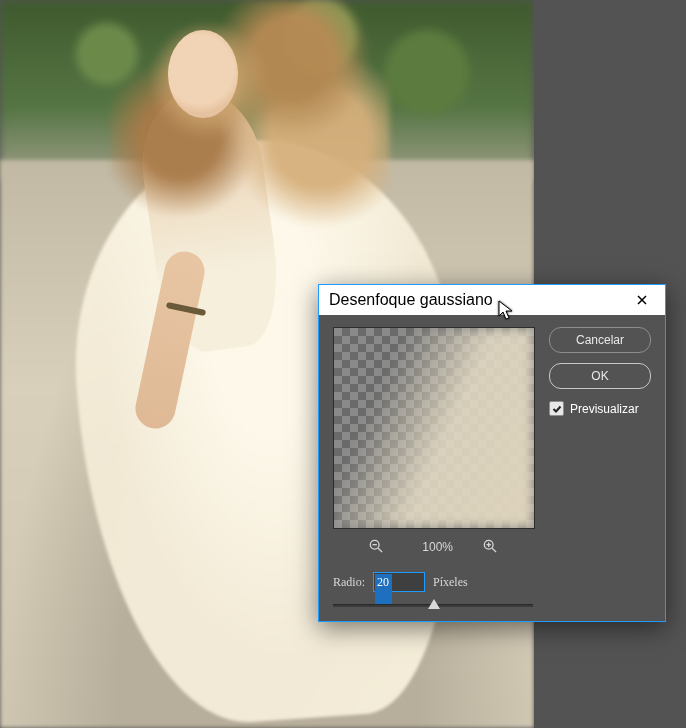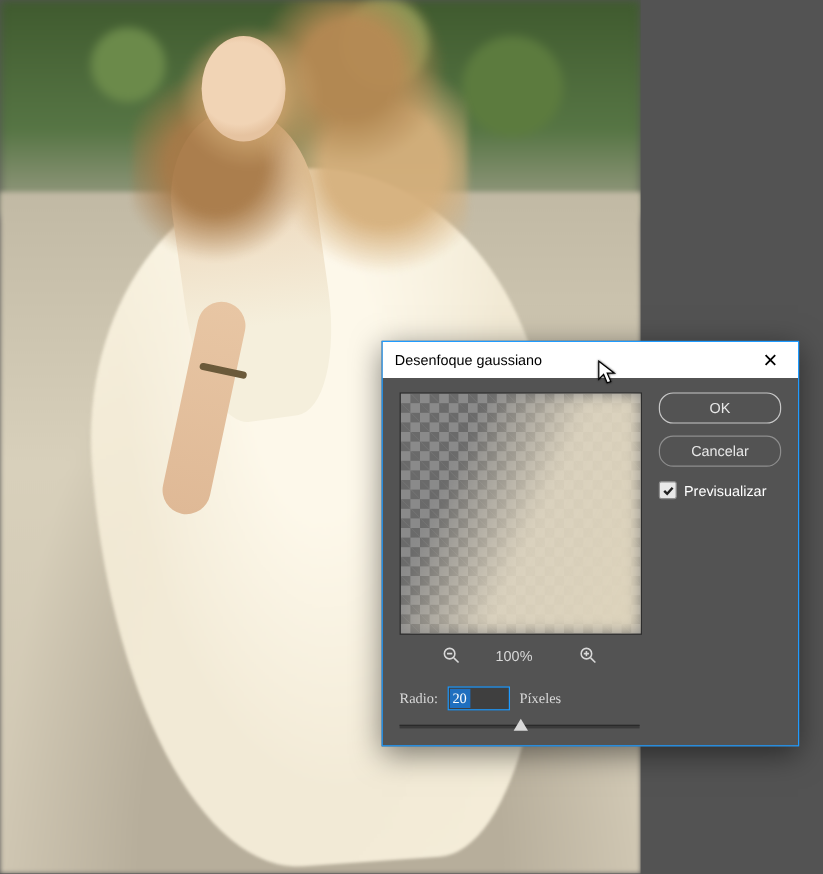--- a/index.html
+++ b/index.html
@@ -46,42 +46,42 @@
     border-radius:20px;transform:rotate(12deg);}
   .photo .bracelet{position:absolute;left:166px;top:306px;width:40px;height:6px;background:#6b5a3a;border-radius:3px;transform:rotate(12deg);}
   .right-panel{position:absolute;left:534px;top:0;width:152px;height:728px;background:#535353;}
 
   
   .dialog{position:absolute;left:318px;top:284px;width:346px;height:336px;
     background:#535353;border:1px solid #1f9bff;color:#e8e8e8;
     box-shadow:0 6px 24px rgba(0,0,0,.5);}
   .titlebar{height:30px;background:#fff;color:#000;display:flex;align-items:center;
     padding:0 8px 0 10px;}
-  .titlebar .title{flex:1;font-size:12px;}
+  .titlebar .title{flex:1;font-size:16px;}
   .titlebar .close{width:30px;height:30px;display:flex;align-items:center;justify-content:center;cursor:default;}
   .titlebar .close svg{width:10px;height:10px;stroke:#000;stroke-width:1.5;fill:none;}
   .dlg-body{position:relative;padding:12px 14px 14px 14px;height:calc(100% - 30px);box-sizing:border-box;}
   
   .preview{position:absolute;left:14px;top:12px;width:200px;height:200px;border:1px solid #2d2d2d;background:#535353;overflow:hidden;}
   .checker{position:absolute;inset:0;
     background:
       linear-gradient(45deg,#6a6a6a 25%,transparent 25%,transparent 75%,#6a6a6a 75%),
       linear-gradient(45deg,#6a6a6a 25%,transparent 25%,transparent 75%,#6a6a6a 75%),
       #8a8a8a;
     background-size:16px 16px;background-position:0 0,8px 8px;}
   .fade{position:absolute;inset:0;
     background:linear-gradient(115deg,rgba(0,0,0,0) 0%,rgba(232,222,199,0) 25%,rgba(232,222,199,.85) 55%,rgba(222,212,188,1) 100%);
     filter:blur(6px);}
   .zoom-row{position:absolute;left:14px;top:220px;width:200px;height:24px;display:flex;align-items:center;justify-content:center;gap:30px;color:#d8d8d8;}
-  .zoom-row .zoom-val{min-width:40px;text-align:left;}
+  .zoom-row .zoom-val{min-width:40px;text-align:right;}
   .mag{width:14px;height:14px;fill:none;stroke:#d8d8d8;stroke-width:1.5;}
   .radius-row{position:absolute;left:14px;top:256px;width:200px;height:22px;display:flex;align-items:center;gap:8px;color:#d8d8d8;font-family:Liberation Serif, serif;}
   .radius-row label{white-space:nowrap;}
   .num-input{width:50px;height:18px;border:1px solid #1f9bff;background:#3f3f3f;color:#fff;}
-  .num-input span{display:inline-block;background:#1f6fbf;color:#fff;padding:1px 3px 1px 2px;line-height:14px;margin:1px;}
+  .num-input span{display:inline-block;background:#1f6fbf;color:#fff;padding:1px 3px 18px 2px;line-height:14px;margin:1px;}
   .slider{position:absolute;left:14px;top:282px;width:200px;height:16px;}
   .track{position:absolute;left:0;top:7px;width:100%;height:2px;background:#3a3a3a;border-top:1px solid #2a2a2a;}
   .thumb{position:absolute;top:2px;left:95px;width:0;height:0;border-left:6px solid transparent;border-right:6px solid transparent;border-bottom:10px solid #d8d8d8;}
   
   .btn-col{position:absolute;right:14px;top:12px;width:102px;display:flex;flex-direction:column;gap:10px;}
   .ps-btn{height:24px;border:1px solid #8e8e8e;border-radius:12px;background:transparent;color:#e8e8e8;display:flex;align-items:center;justify-content:center;font-size:12px;}
   .ps-btn.primary{border-color:#c8c8c8;}
   .chk-row{display:flex;align-items:center;gap:6px;margin-top:2px;color:#ffffff;}
   .chk{width:13px;height:13px;border:1px solid #8e8e8e;border-radius:2px;background:#e8e8e8;display:flex;align-items:center;justify-content:center;}
   .chk svg{width:10px;height:10px;stroke:#222;stroke-width:2;fill:none;}
@@ -141,25 +141,25 @@
     <div class="radius-row">
       <label>Radio:</label>
       <div class="num-input"><span>20</span></div>
       <span>Píxeles</span>
     </div>
     <div class="slider">
       <div class="track"></div>
       <div class="thumb"></div>
     </div>
     <div class="btn-col">
+      <div class="ps-btn">
+          <span>Cancelar</span>
+        </div>
       <div class="ps-btn primary">
           <span>OK</span>
-        </div>
-      <div class="ps-btn">
-          <span>Cancelar</span>
         </div>
       <div class="chk-row">
         <div class="chk">
           <svg viewBox="0 0 10 10">
               <path d="M1.5 5 L4 7.5 L8.5 2.5"></path>
             </svg>
         </div>
         <span>Previsualizar</span>
       </div>
     </div>

